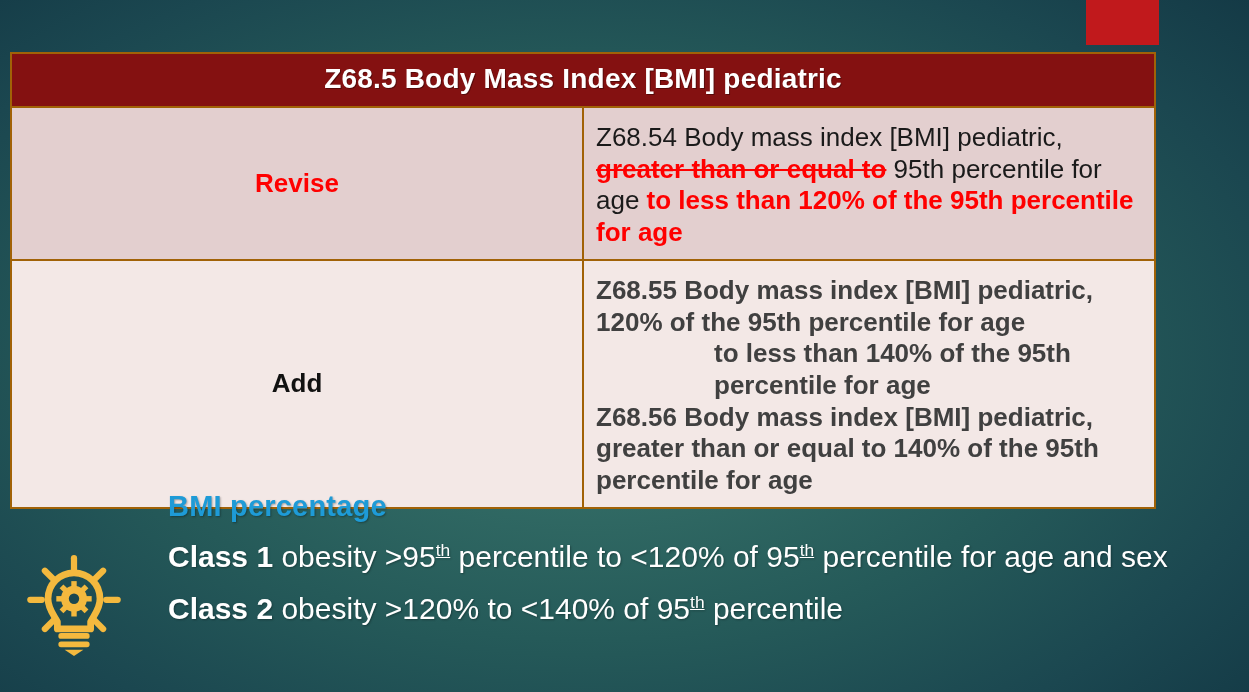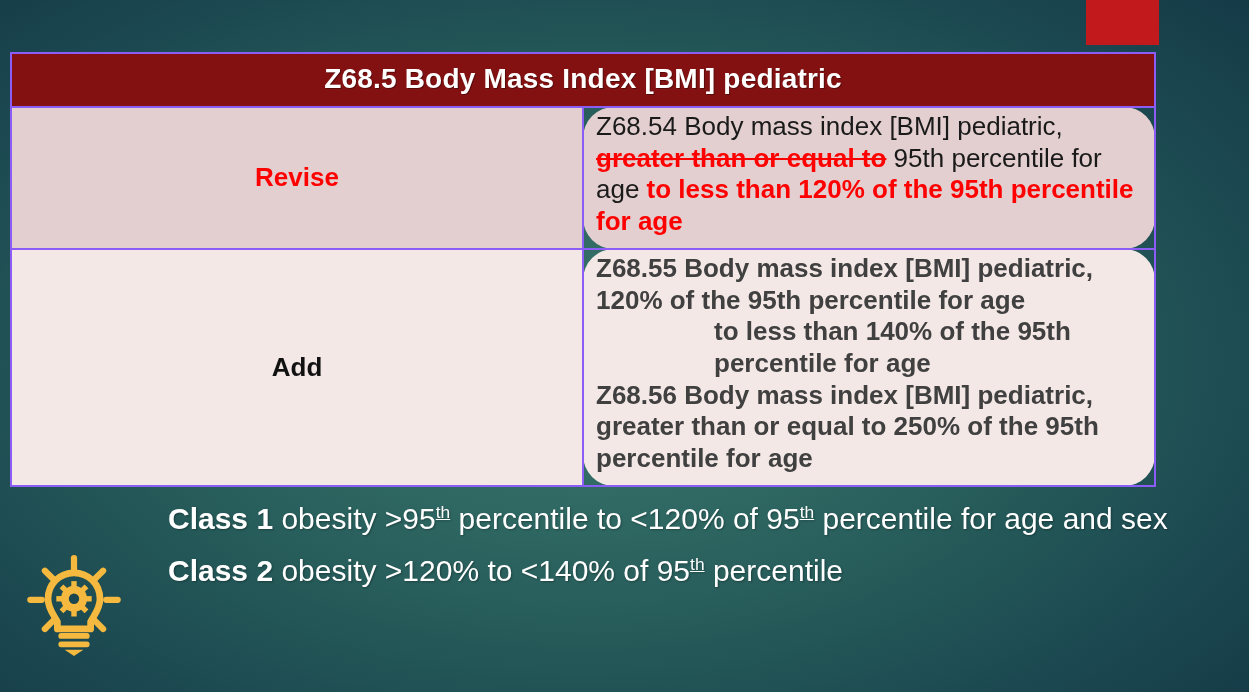--- a/index.html
+++ b/index.html
@@ -31,21 +31,21 @@
   }
 
   
   .code-table {
     position:absolute;
     left:10px; top:52px;
     width:1146px;
     border-collapse:collapse;
     table-layout:fixed;
   }
-  .code-table td, .code-table th { border:2px solid #8b5cf6;margin-left:12px; }
+  .code-table td, .code-table th { border:2px solid #a16207;margin-left:12px; }
 
   .table-header {
     background:#841111;
     color:#FFFFFF;
     font-size:28px;
     font-weight:bold;
     text-align:center;
     padding:9px 4px 11px 4px;
     letter-spacing:0.2px;
     text-shadow:1px 1px 0 rgba(0,0,0,.35);
@@ -54,24 +54,23 @@
   .label-cell {
     width:133px;
     text-align:center;
     vertical-align:middle;
     font-size:26px;
     font-weight:bold;
     padding:16px;
   }
   .content-cell {
     vertical-align:middle;
-    padding:3px 10px 10px 12px;
+    padding:14px 10px 10px 12px;
     font-size:26px;
     line-height:1.22;
-    border-radius:31px;
   }
 
   .row-revise .label-cell,
   .row-revise .content-cell { background:#E3CFCF; }
   .row-revise .label-cell { color:#FF0000; }
   .row-revise .content-cell { color:#1A1A1A; font-weight:400; }
 
   .row-add .label-cell,
   .row-add .content-cell { background:#F3E8E6; }
   .row-add .label-cell { color:#111111; }
@@ -125,21 +124,21 @@
     <td class="content-cell">
       <span>Z68.54 Body mass index [BMI] pediatric, </span><span class="strike-red">greater than or equal to</span><span> 95th percentile for age </span><span class="red-bold">to less than 120% of the 95th percentile for age</span>
     </td>
   </tr>
 
   <tr class="row-add">
     <td class="label-cell">Add</td>
     <td class="content-cell">
       <span>Z68.55 Body mass index [BMI] pediatric, 120% of the 95th percentile for age</span>
       <span class="indent-line">to less than 140% of the 95th percentile for age</span>
-      <span>Z68.56 Body mass index [BMI] pediatric, greater than or equal to 250% of the 95th percentile for age</span>
+      <span>Z68.56 Body mass index [BMI] pediatric, greater than or equal to 140% of the 95th percentile for age</span>
     </td>
   </tr>
 </tbody>
   </table>
 
 <svg class="bulb-icon" viewBox="0 0 100 100">
   <g stroke="#F4B93E" stroke-width="6" stroke-linecap="round" fill="none">
     <line x1="50" y1="6" x2="50" y2="17"></line>
     <line x1="22" y1="18" x2="30" y2="26"></line>
     <line x1="78" y1="18" x2="70" y2="26"></line>
@@ -164,20 +163,21 @@
       <rect x="-2.6" y="-17" width="5.2" height="6" transform="rotate(45)"></rect>
       <rect x="-2.6" y="11" width="5.2" height="6" transform="rotate(45)"></rect>
       <rect x="-17" y="-2.6" width="6" height="5.2" transform="rotate(45)"></rect>
       <rect x="11" y="-2.6" width="6" height="5.2" transform="rotate(45)"></rect>
     </g>
   </g>
   <circle cx="50" cy="45" r="5" fill="#1b4750"></circle>
 </svg>
 
 <div class="bmi-block">
+  <div class="bmi-title">BMI percentage</div>
 
   <div class="bmi-line">
     <b>Class 1</b><span> obesity &gt;95</span><sup>th</sup><span> percentile to &lt;120% of 95</span><sup>th</sup><span> percentile for age and sex</span>
   </div>
 
   <div class="bmi-line">
     <b>Class 2</b><span> obesity &gt;120% to &lt;140% of 95</span><sup>th</sup><span> percentile</span>
   </div>
 
 </div>

